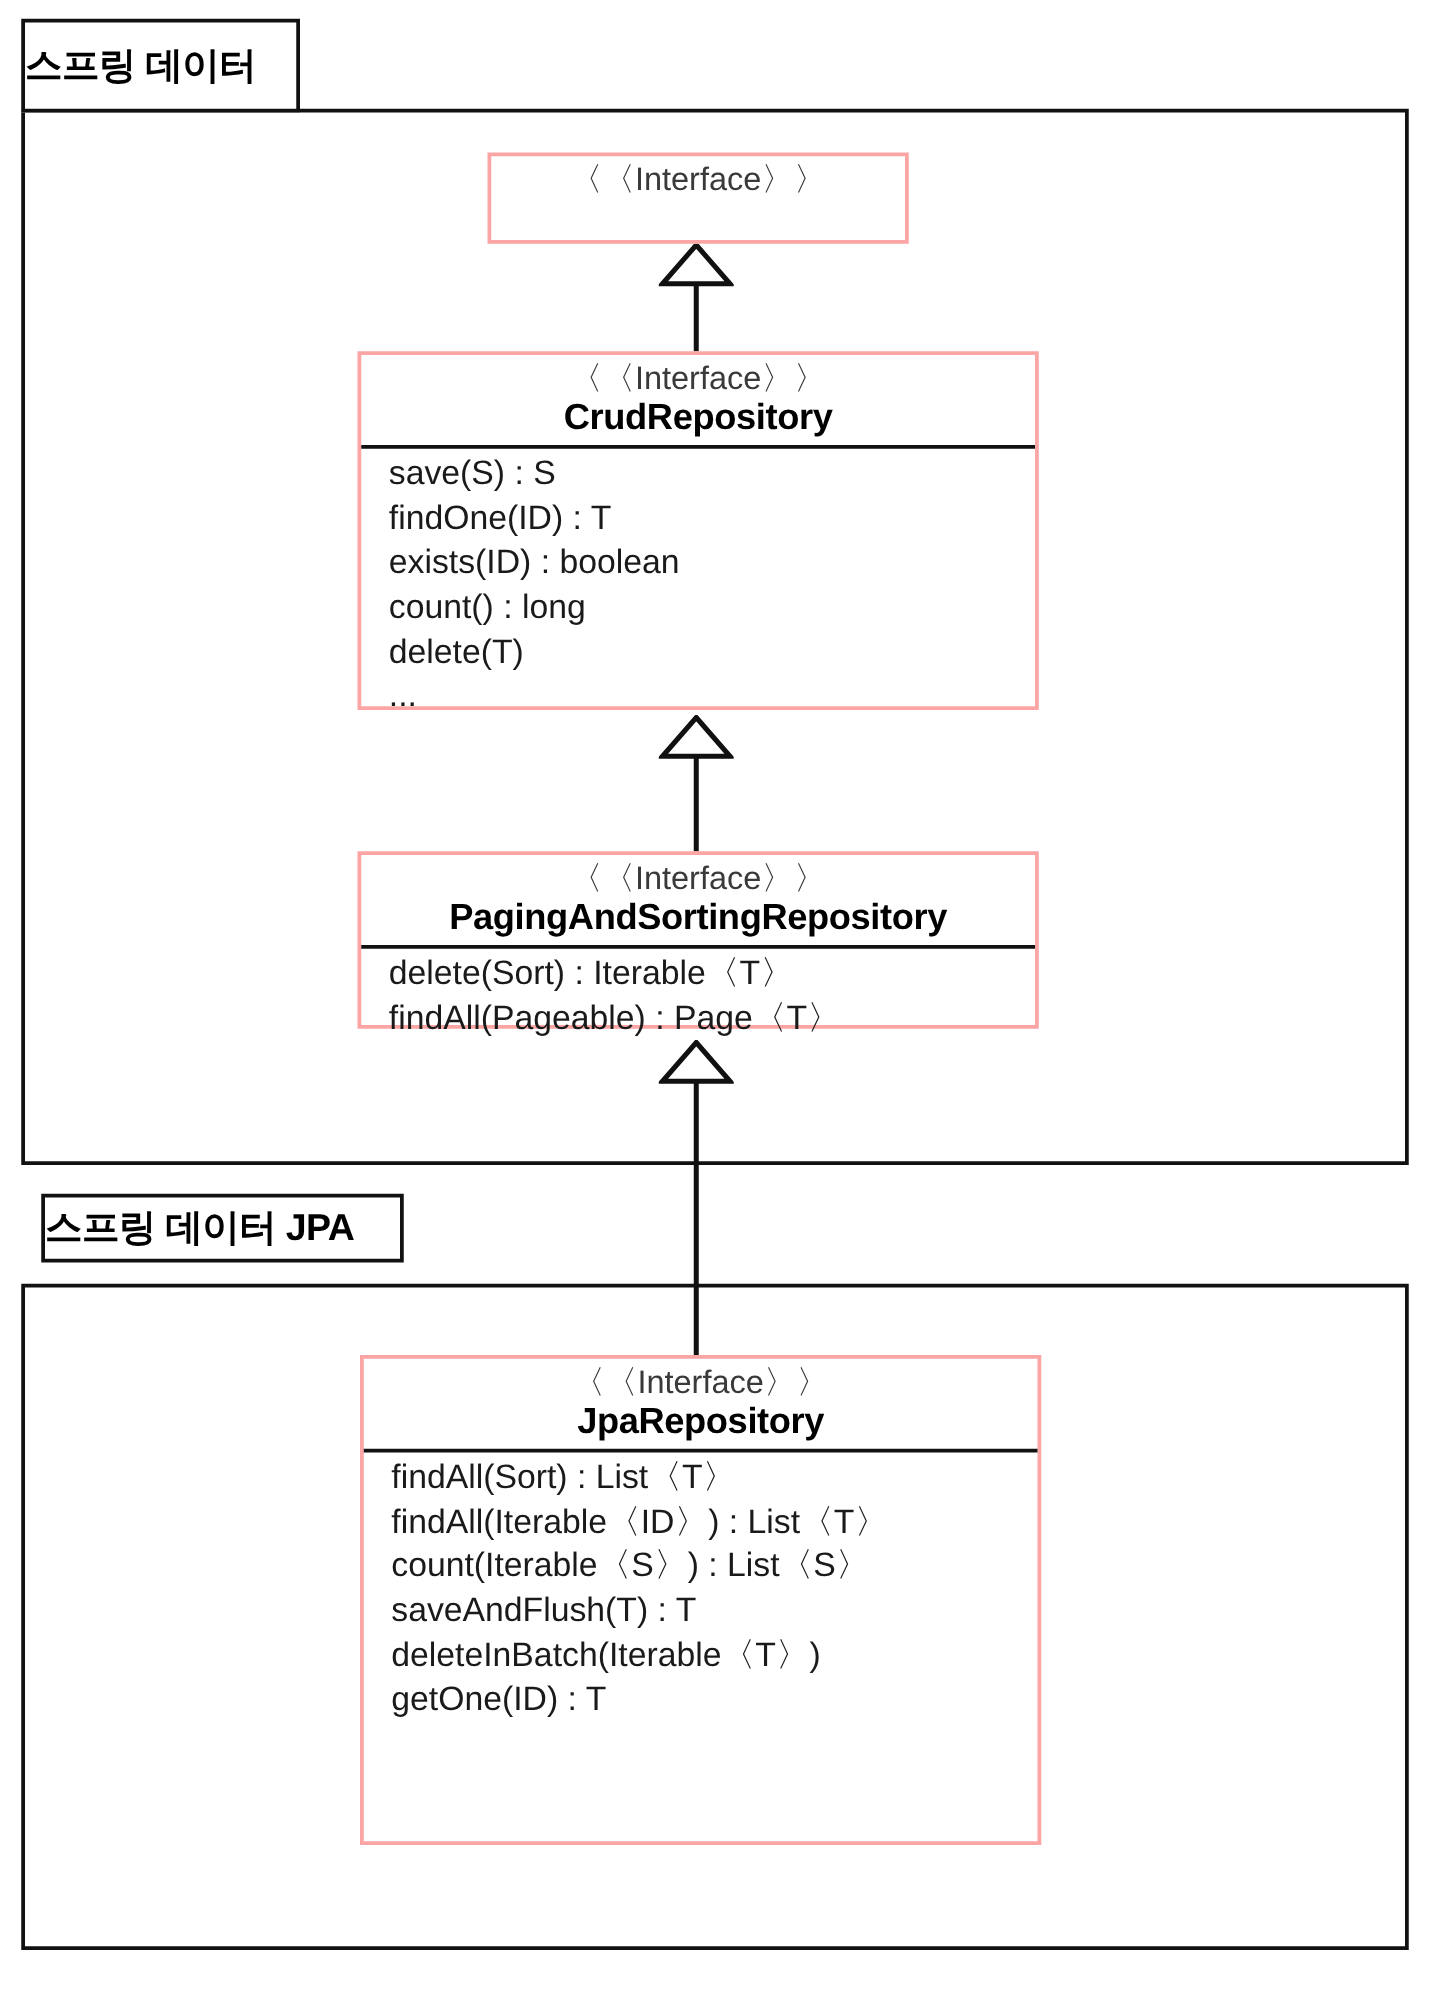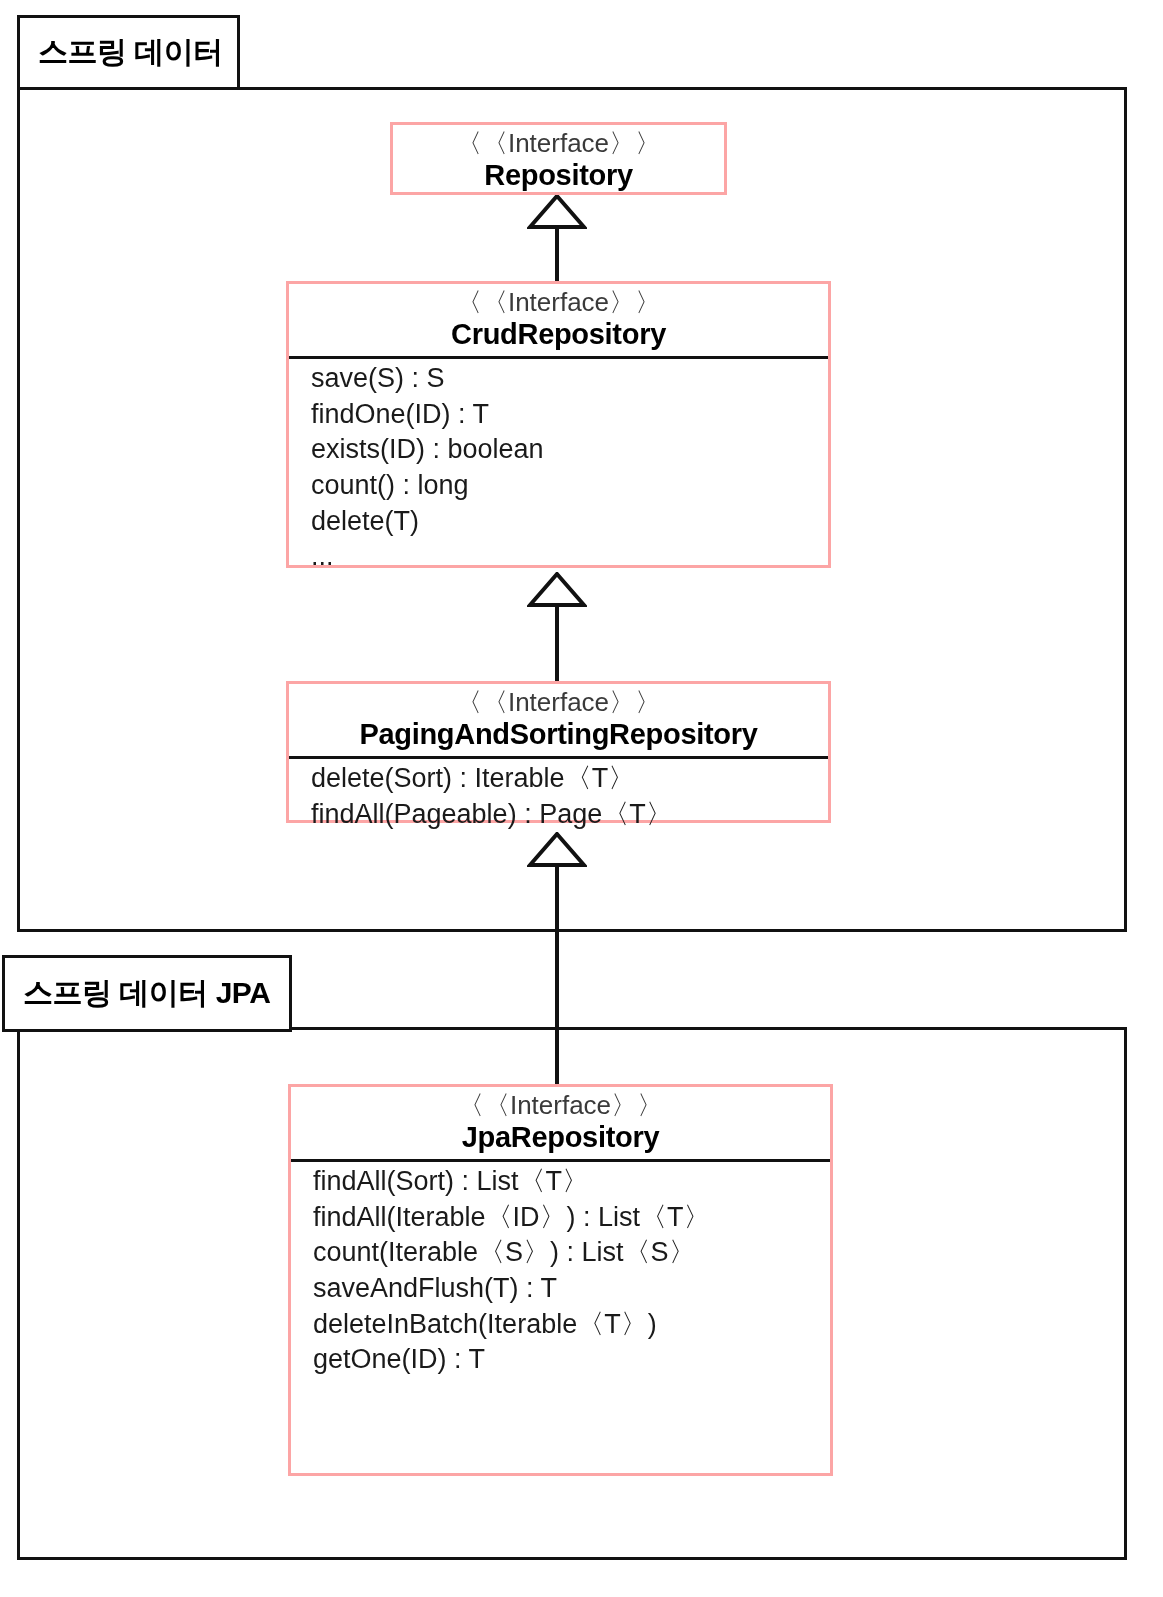--- a/index.html
+++ b/index.html
@@ -26,21 +26,20 @@
     border: 3px solid #111111;
     background: #ffffff;
   }
   .package-tab {
     position: absolute;
     box-sizing: border-box;
     border: 3px solid #111111;
     background: #ffffff;
     display: flex;
     align-items: center;
-    padding-left: 18px;
     z-index: 5;
   }
   .package-tab-label {
     font-size: 30px;
     font-weight: bold;
     letter-spacing: -0.5px;
     white-space: nowrap;
     color: #000000;
   }
 
@@ -104,21 +103,21 @@
 <div id="canvas">
 
   <div class="package" style="left:17px; top:87px; width:1110px; height:845px;"></div>
 
   <div class="package-tab" style="left:17px; top:15px; width:223px; height:75px;">
     <span class="package-tab-label">스프링 데이터</span>
   </div>
 
   <div class="package" style="left:17px; top:1027px; width:1110px; height:533px;"></div>
 
-  <div class="package-tab" style="left:2px; top:955px; width:290px; height:77px;">
+  <div class="package-tab" style="left:33px; top:955px; width:290px; height:55px;">
     <span class="package-tab-label">스프링 데이터 JPA</span>
   </div>
 
   <div class="gen-line" style="left:555px; top:222px; height:66px;"></div>
   <div class="gen-arrow" style="left:527px; top:194px; width:60px; height:36px;">
     <svg width="60" height="36" viewBox="0 0 60 36">
       <polygon points="30,2 57,33 3,33" fill="#ffffff" stroke="#111111" stroke-width="4" stroke-linejoin="miter"></polygon>
     </svg>
   </div>
 
@@ -132,21 +131,20 @@
   <div class="gen-line" style="left:555px; top:860px; height:225px;"></div>
   <div class="gen-arrow" style="left:527px; top:832px; width:60px; height:36px;">
     <svg width="60" height="36" viewBox="0 0 60 36">
       <polygon points="30,2 57,33 3,33" fill="#ffffff" stroke="#111111" stroke-width="4" stroke-linejoin="miter"></polygon>
     </svg>
   </div>
 
   <div class="uml-class" style="left:390px; top:122px; width:337px; height:73px;">
     <div class="uml-header">
       <div class="uml-stereotype">〈〈Interface〉〉</div>
-      <div class="uml-name">Repository</div>
     </div>
   </div>
 
   <div class="uml-class" style="left:286px; top:281px; width:545px; height:287px;">
     <div class="uml-header with-sep" style="height:75px;">
       <div class="uml-stereotype">〈〈Interface〉〉</div>
       <div class="uml-name">CrudRepository</div>
     </div>
     <div class="uml-members">
       <div class="uml-member">save(S) : S</div>

